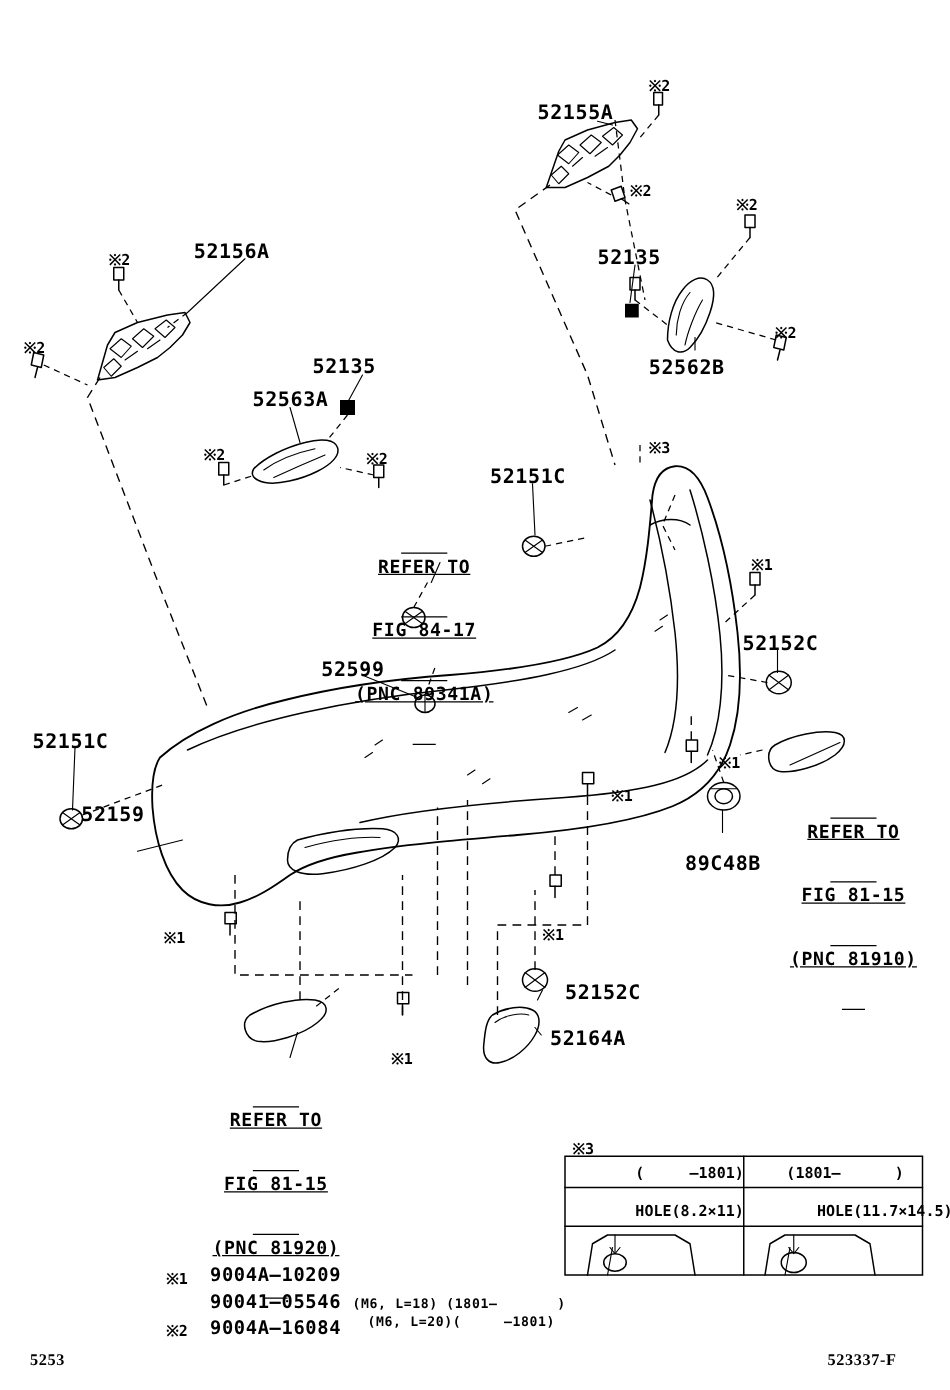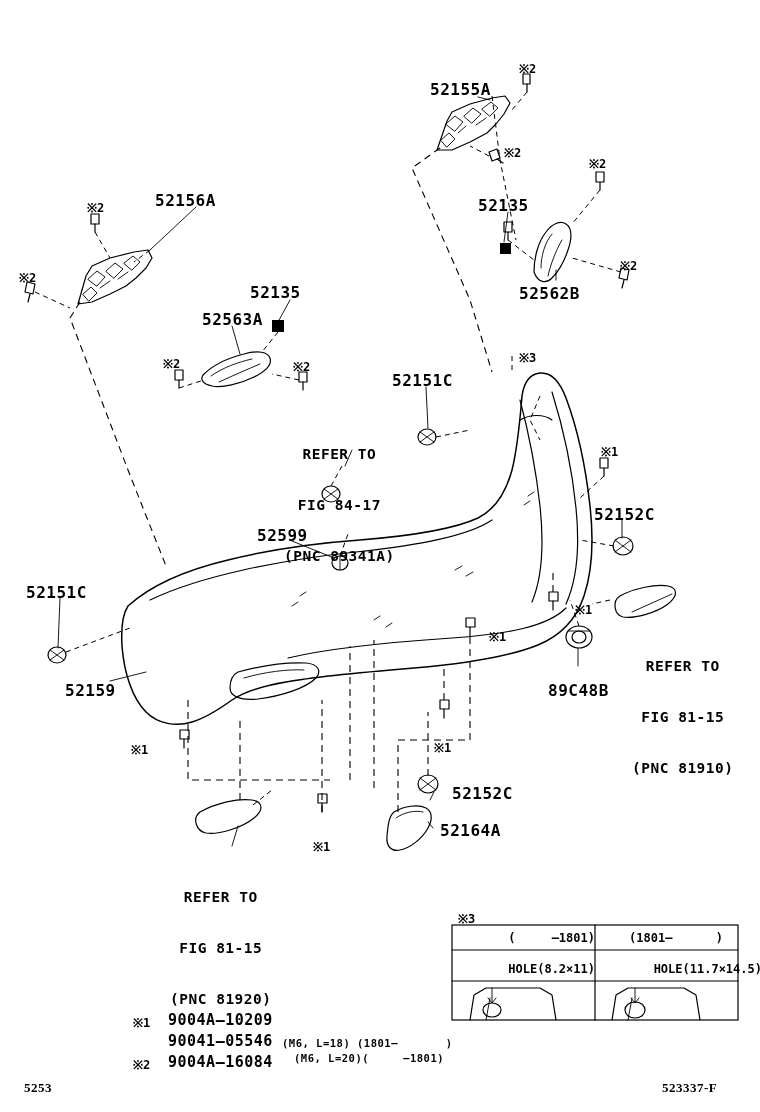--- a/index.html
+++ b/index.html
@@ -38,20 +38,21 @@
   .lbl.small {
     font-size: 12px;
     font-weight: bold;
     letter-spacing: 0;
   }
   .lbl.refer {
     font-size: 14.5px;
     font-weight: bold;
     line-height: 17px;
     text-align: center;
+    text-decoration: underline;
   }
   .lbl.note {
     font-size: 15px;
     font-weight: bold;
   }
   .lbl.note-sm {
     font-size: 10.5px;
     font-weight: bold;
   }
   .lbl.footer {
@@ -397,21 +398,21 @@
   <div class="lbl" style="left:430px; top:80px;">52155A</div>
   <div class="lbl" style="left:155px; top:191px;">52156A</div>
   <div class="lbl" style="left:478px; top:196px;">52135</div>
   <div class="lbl" style="left:519px; top:284px;">52562B</div>
   <div class="lbl" style="left:250px; top:283px;">52135</div>
   <div class="lbl" style="left:190px; top:310px;margin-left:12px;">52563A</div>
   <div class="lbl" style="left:392px; top:371px;">52151C</div>
   <div class="lbl" style="left:594px; top:505px;">52152C</div>
   <div class="lbl" style="left:257px; top:526px;">52599</div>
   <div class="lbl" style="left:26px;  top:583px;">52151C</div>
-  <div class="lbl" style="left:65px;  top:681px;text-align:right;">52159</div>
+  <div class="lbl" style="left:65px;  top:642px;text-align:right;">52159</div>
   <div class="lbl" style="left:548px; top:681px;">89C48B</div>
   <div class="lbl" style="left:452px; top:784px;">52152C</div>
   <div class="lbl" style="left:440px; top:821px;">52164A</div>
 
   <div class="lbl small" style="left:519px; top:60px;">※2</div>
   <div class="lbl small" style="left:504px; top:144px;">※2</div>
   <div class="lbl small" style="left:589px; top:155px;">※2</div>
   <div class="lbl small" style="left:87px;  top:199px;">※2</div>
   <div class="lbl small" style="left:19px;  top:269px;">※2</div>
   <div class="lbl small" style="left:620px; top:257px;">※2</div>

